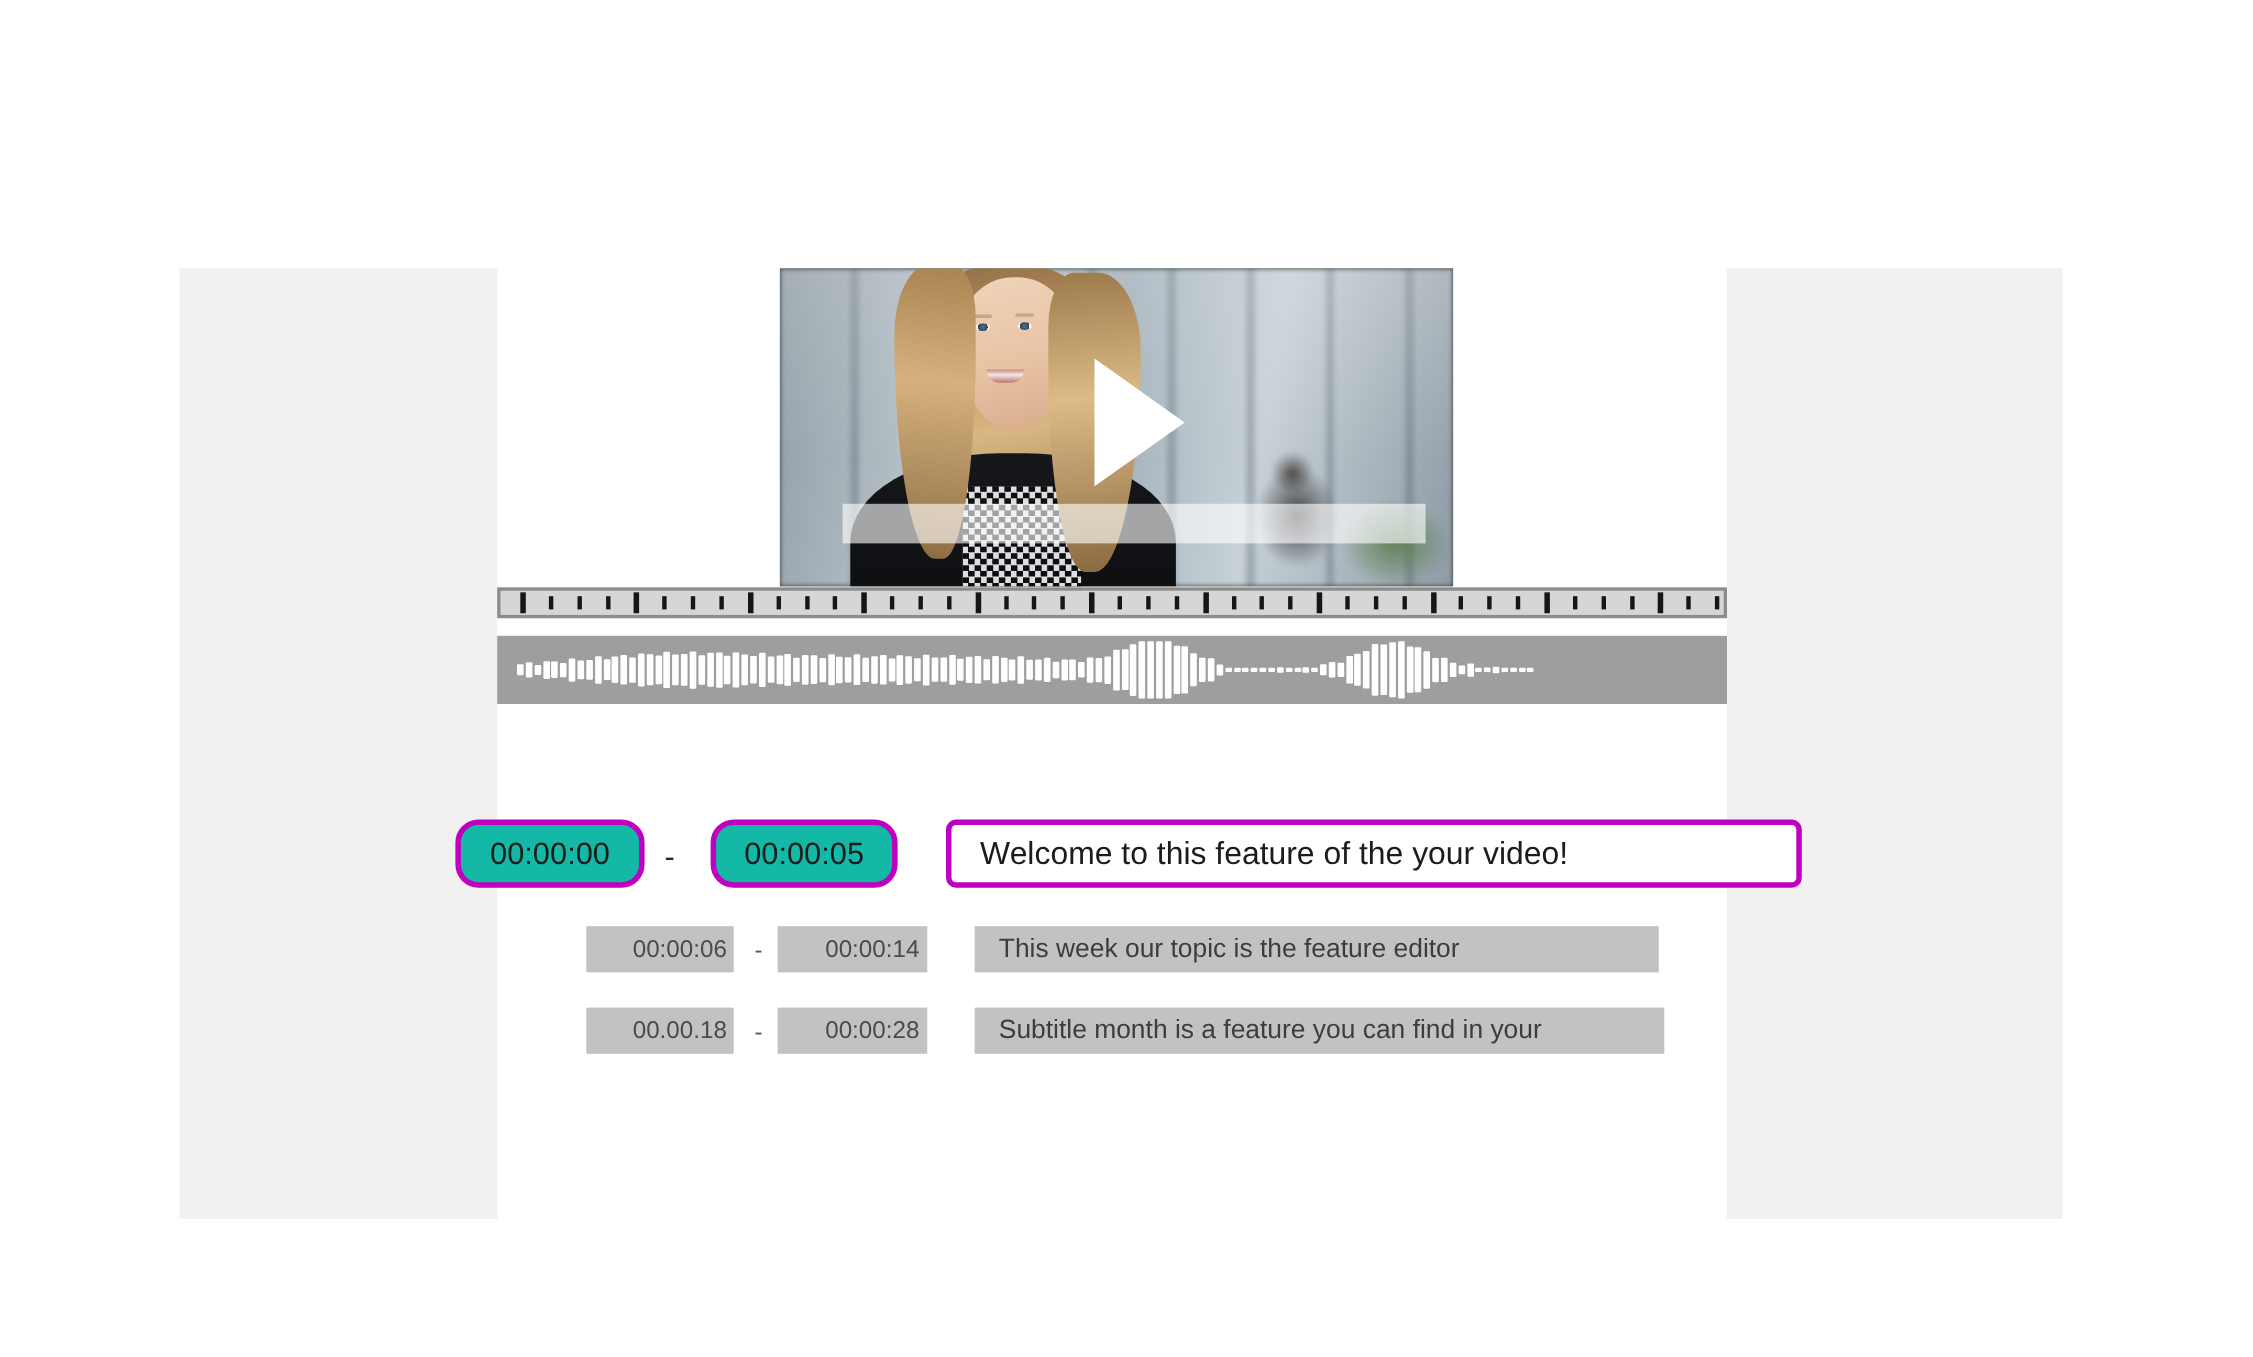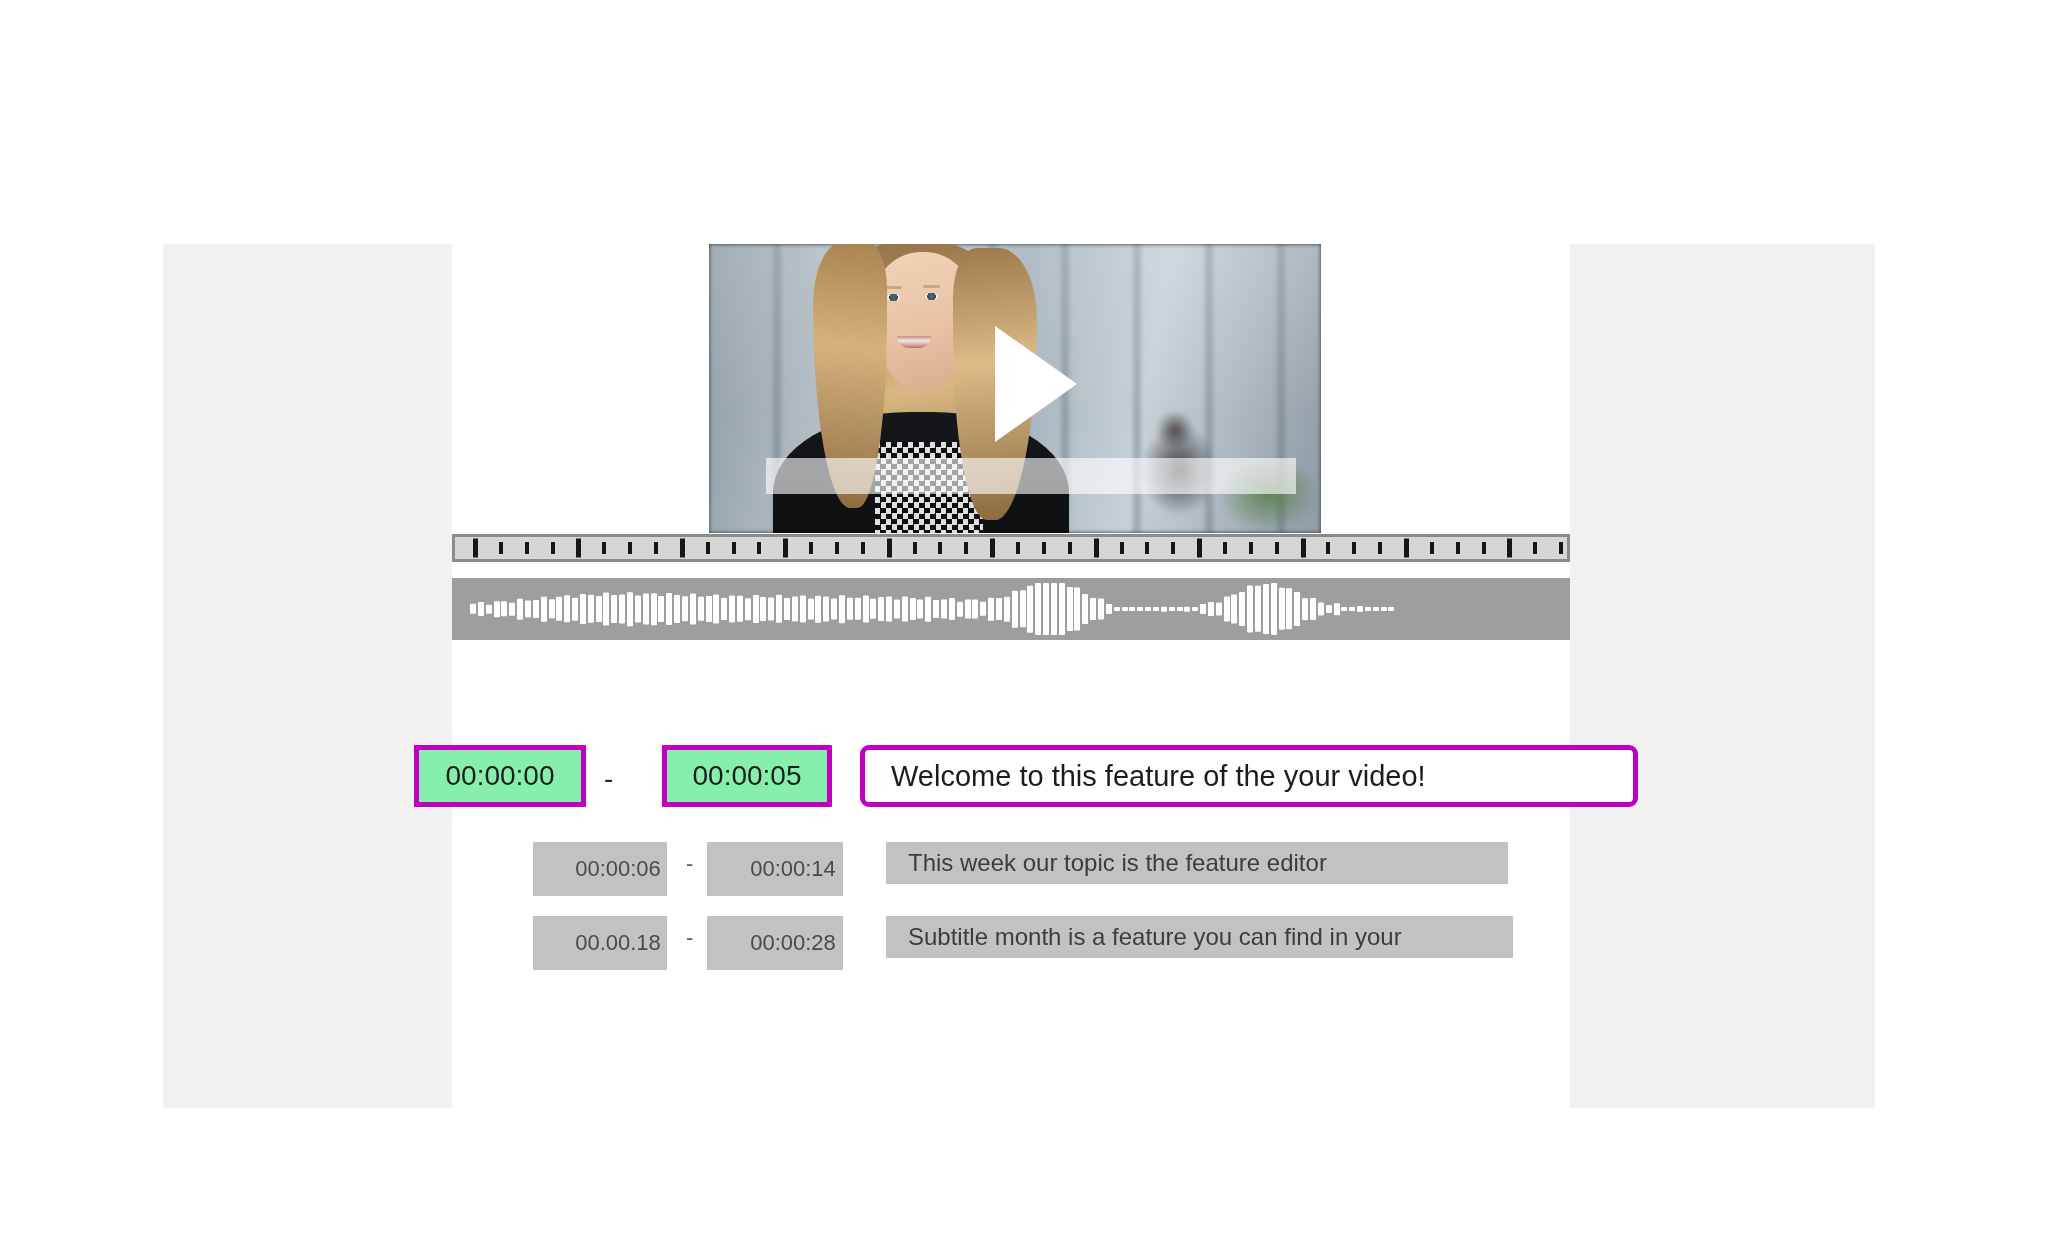--- a/index.html
+++ b/index.html
@@ -230,31 +230,31 @@
     letter-spacing: 0.2px;
   }
   .col-label.time { left: 418px; top: 0; }
   .col-label.text { left: 860px; top: 0; }
 
   
   .row-active { position: absolute; left: 0; top: 745px; height: 62px; }
   .time-box-active {
     position: absolute;
     height: 62px;
-    background: #86efac;
+    background: #14b8a6;
     border: 5px solid #c000c0;
-    border-radius: 1px;
+    border-radius: 21px;
     display: flex;
     align-items: center;
     justify-content: center;
     font-size: 28px;
     color: #1c1c1c;
   }
   .time-box-active.start { left: 414px; width: 172px; }
-  .time-box-active.end   { left: 662px; width: 170px; }
+  .time-box-active.end   { left: 646px; width: 170px; }
   .dash-active {
     position: absolute;
     left: 604px; top: 18px;
     font-size: 28px;
     color: #2a2a2a;
   }
   .text-box-active {
     position: absolute;
     left: 860px; top: 0;
     width: 778px; height: 62px;
@@ -269,21 +269,21 @@
     white-space: nowrap;
     z-index: 6;
   }
 
   
   .row-inactive { position: absolute; left: 0; height: 42px; }
   .row-inactive.r1 { top: 842px; }
   .row-inactive.r2 { top: 916px; }
   .time-chip {
     position: absolute;
-    height: 54px;
+    height: 42px;
     background: #c2c2c2;
     display: flex;
     align-items: center;
     justify-content: center;
     font-size: 22px;
     color: #4b4b4b;
     padding-left: 36px;
   }
   .time-chip.start { left: 533px; width: 134px; }
   .time-chip.end   { left: 707px; width: 136px; }

